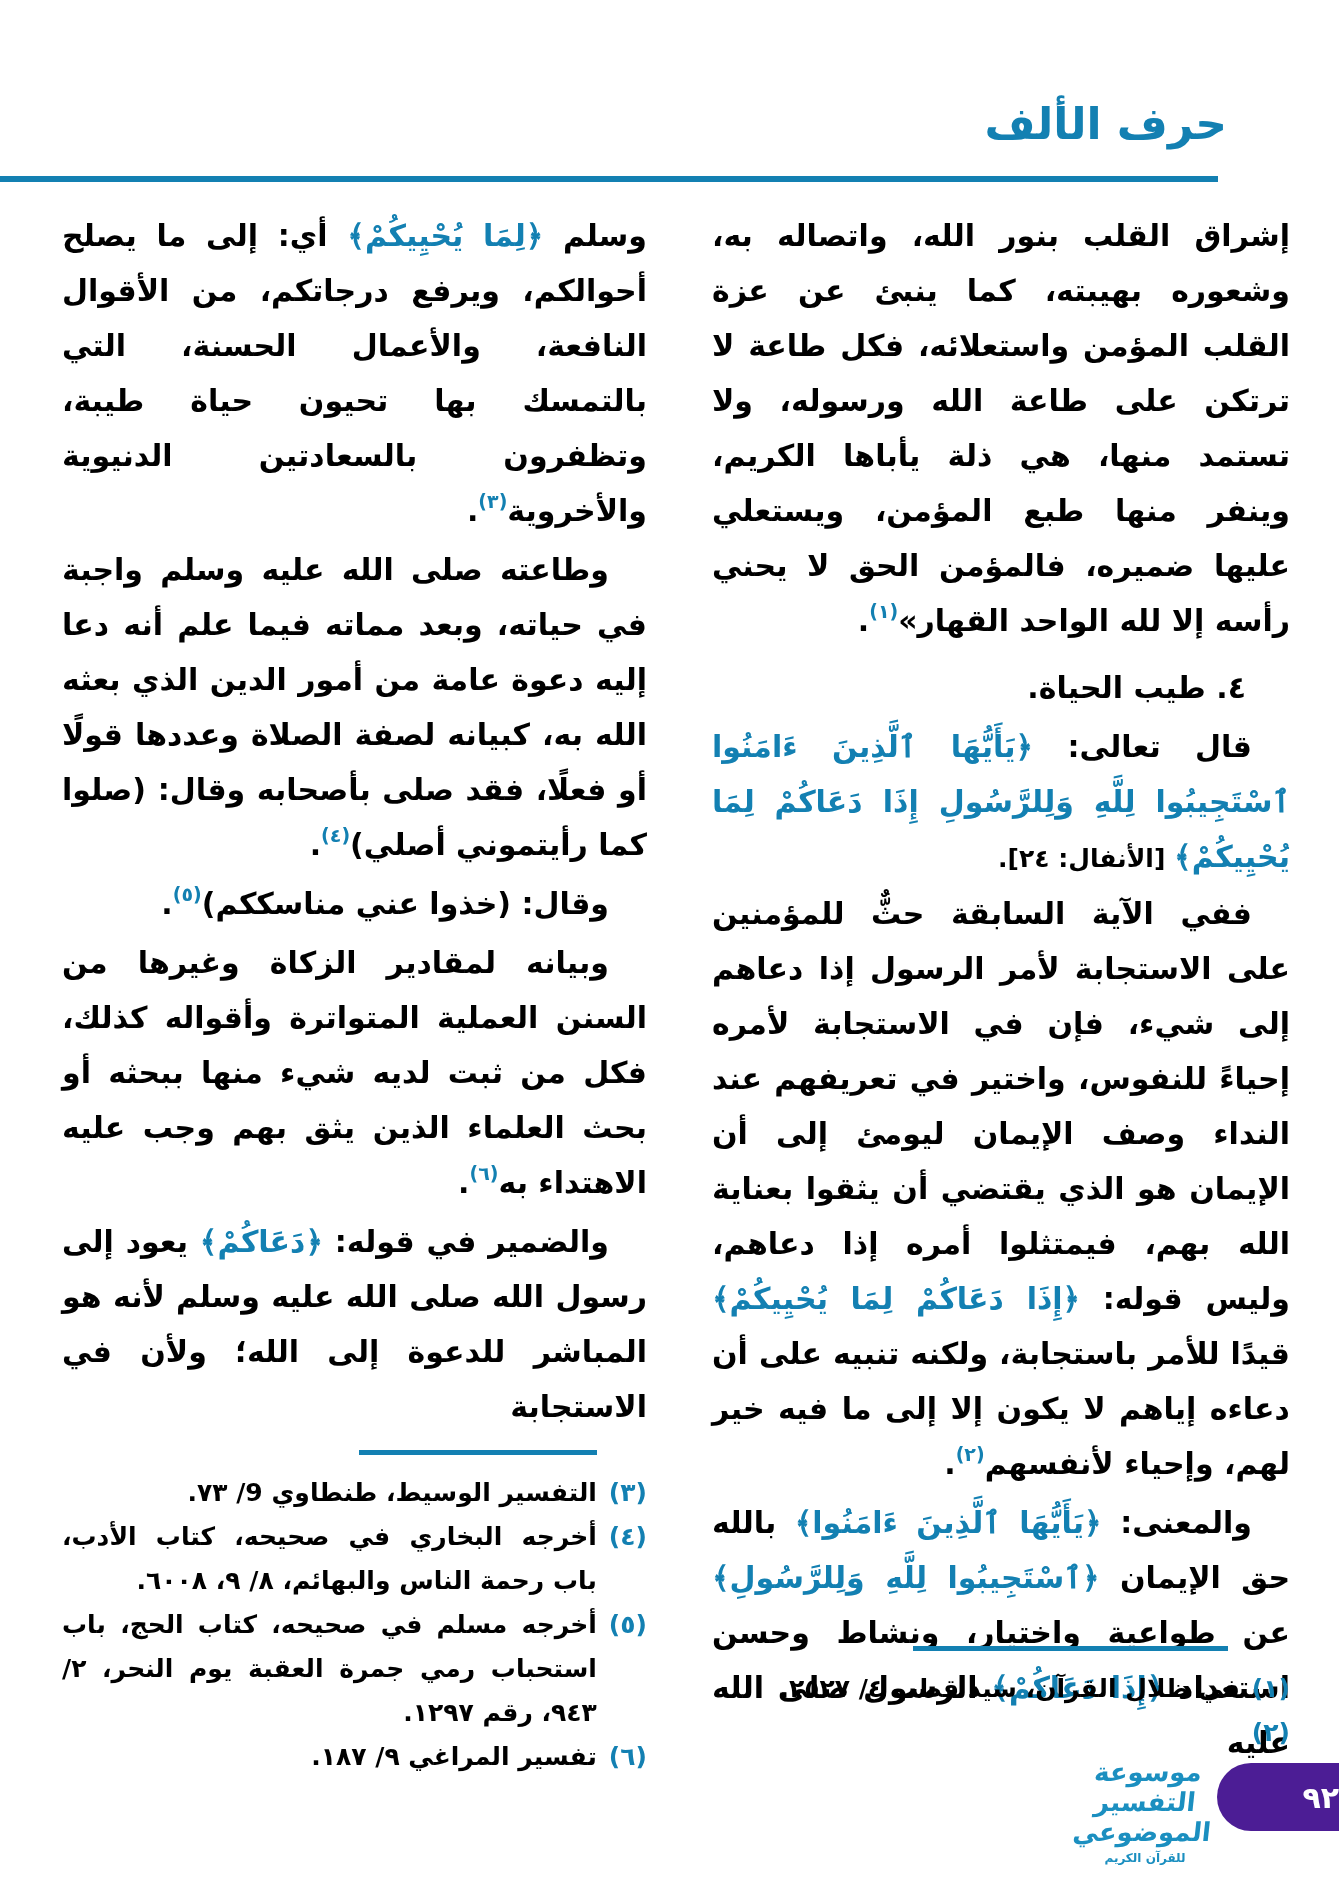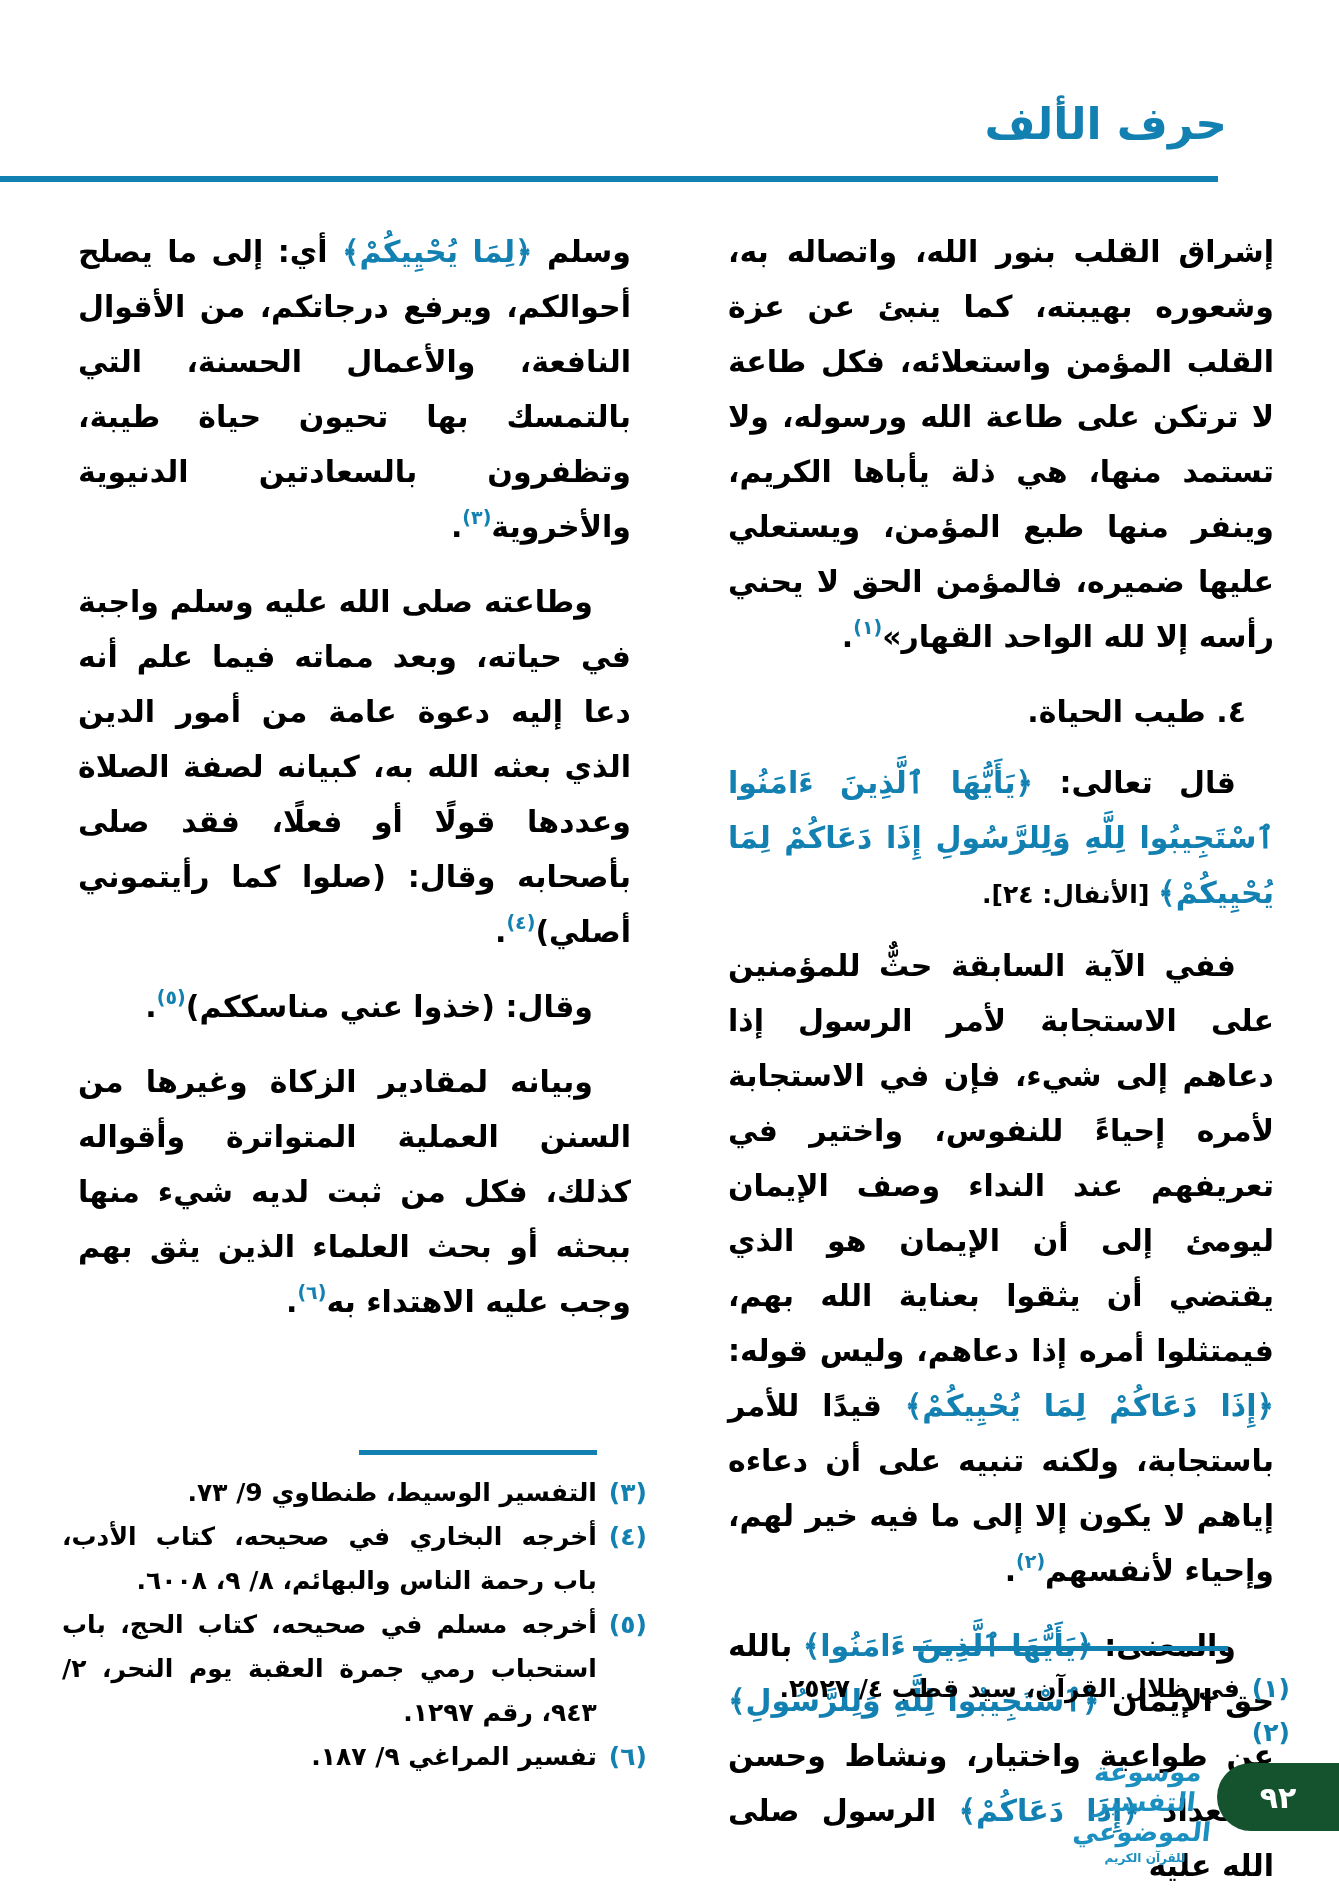--- a/index.html
+++ b/index.html
@@ -38,21 +38,21 @@
   
   .col {
     position: absolute;
     top: 208px;
     height: 1620px;
   }
   .col-right { right: 49px;  width: 578px; }
   .col-left  { left: 73px;   width: 585px; }
 
   .par {
-    margin: 16px;
+    margin: 0;
     font-size: 30px;
     line-height: 55px;
     font-weight: bold;
     text-align: justify;
     color: #000;
   }
   .par.indent { text-indent: 38px; }
   .par.heading { text-indent: 44px; margin: 8px 0 4px 0; }
 
   .verse { color: #1380b2; font-weight: bold; }
@@ -114,25 +114,24 @@
     font-weight: bold;
     margin-top: 4px;
   }
 
   .page-number-badge {
     position: absolute;
     right: 0;
     top: 1763px;
     width: 122px;
     height: 68px;
-    background: #14532d;
+    background: #4c1d95;
     border-radius: 34px 0 0 34px;
     display: flex;
     align-items: center;
-    justify-content: center;
     color: #ffffff;
     font-size: 30px;
     font-weight: bold;
   }
 </style>
 </head>
 <body>
 
 <div class="page">
 
@@ -167,20 +166,21 @@
 
     <p class="par"><span>وسلم </span><span class="verse">﴿لِمَا يُحْيِيكُمْ﴾</span><span> أي: إلى ما يصلح أحوالكم، ويرفع درجاتكم، من الأقوال النافعة، والأعمال الحسنة، التي بالتمسك بها تحيون حياة طيبة، وتظفرون بالسعادتين الدنيوية والأخروية</span><span class="fnref">(٣)</span><span>.</span></p>
 
 
     <p class="par indent"><span>وطاعته صلى الله عليه وسلم واجبة في حياته، وبعد مماته فيما علم أنه دعا إليه دعوة عامة من أمور الدين الذي بعثه الله به، كبيانه لصفة الصلاة وعددها قولًا أو فعلًا، فقد صلى بأصحابه وقال: </span><span class="emph">(صلوا كما رأيتموني أصلي)</span><span class="fnref">(٤)</span><span>.</span></p>
 
     <p class="par indent"><span>وقال: </span><span class="emph">(خذوا عني مناسككم)</span><span class="fnref">(٥)</span><span>.</span></p>
 
     <p class="par indent"><span>وبيانه لمقادير الزكاة وغيرها من السنن العملية المتواترة وأقواله كذلك، فكل من ثبت لديه شيء منها ببحثه أو بحث العلماء الذين يثق بهم وجب عليه الاهتداء به</span><span class="fnref">(٦)</span><span>.</span></p>
 
+    <p class="par indent"><span>والضمير في قوله: </span><span class="verse">﴿دَعَاكُمْ﴾</span><span> يعود إلى رسول الله صلى الله عليه وسلم لأنه هو المباشر للدعوة إلى الله؛ ولأن في الاستجابة</span></p>
 
     <div class="fn-block">
       <div class="fn-sep"></div>
       <div class="fn-item">
         <span class="fn-marker">(٣)</span>
         <span class="fn-text">التفسير الوسيط، طنطاوي 9/ ٧٣.</span>
       </div>
       <div class="fn-item">
         <span class="fn-marker">(٤)</span>
         <span class="fn-text">أخرجه البخاري في صحيحه، كتاب الأدب، باب رحمة الناس والبهائم، ٨/ ٩، ٦٠٠٨.</span>

